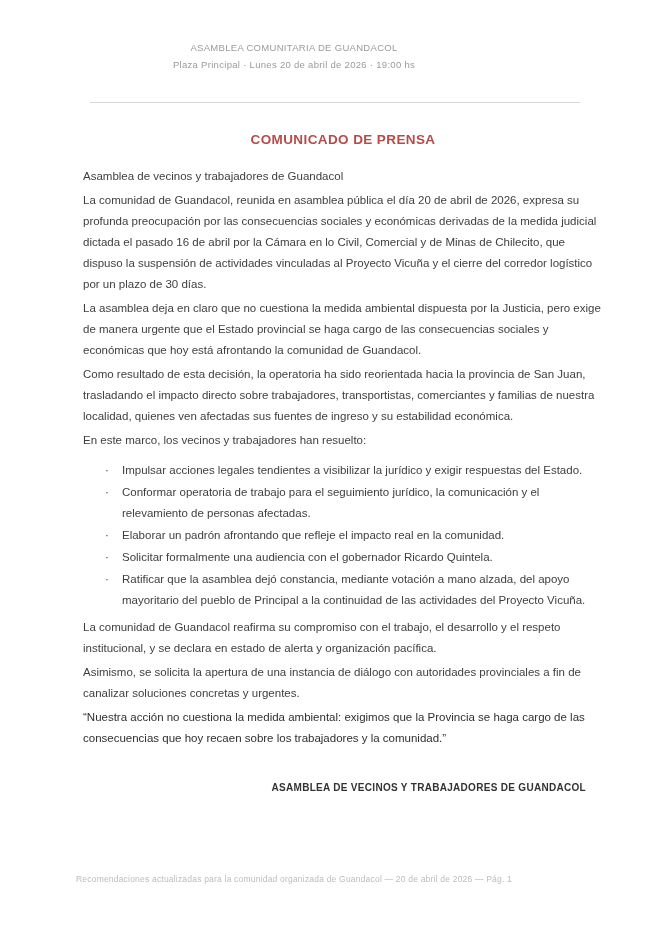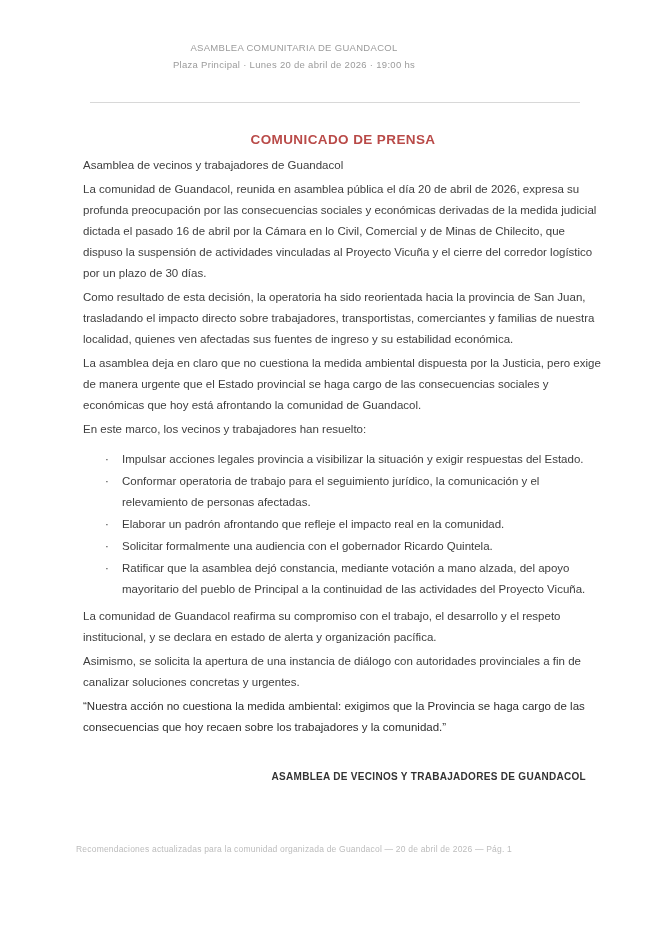--- a/index.html
+++ b/index.html
@@ -28,21 +28,21 @@
     border: none;
     border-top: 1px solid #d8d8d8;
     height: 0;
   }
   .content {
     margin-left: 83px;
     width: 520px;
   }
   .doc-title {
     margin-top: 26px;
-    margin-bottom: 5px;
+    margin-bottom: 16px;
     text-align: center;
     color: #b94a48;
     font-size: 13.5px;
     font-weight: bold;
     letter-spacing: 0.4px;
   }
   .body-text {
     color: #3e3e3e;
     font-size: 11.5px;
     line-height: 21px;
@@ -74,21 +74,21 @@
     text-align: right;
     padding-right: 17px;
     font-weight: bold;
     color: #333333;
     font-size: 10px;
     letter-spacing: 0.3px;
   }
   .doc-footer {
     position: absolute;
     left: 0; right: 0;
-    top: 844px;
+    top: 874px;
     text-align: center;
     color: #bcbcbc;
     font-size: 8.5px;
     letter-spacing: 0.2px;
   }
 </style>
 </head>
 <body>
 
 <div class="page">
@@ -100,28 +100,28 @@
 
   <hr class="header-rule">
 
   <div class="content body-text">
 
     <h1 class="doc-title">COMUNICADO DE PRENSA</h1>
 
     <p class="subtitle">Asamblea de vecinos y trabajadores de Guandacol</p>
 
     <p>La comunidad de Guandacol, reunida en asamblea pública el día 20 de abril de 2026, expresa su profunda preocupación por las consecuencias sociales y económicas derivadas de la medida judicial dictada el pasado 16 de abril por la Cámara en lo Civil, Comercial y de Minas de Chilecito, que dispuso la suspensión de actividades vinculadas al Proyecto Vicuña y el cierre del corredor logístico por un plazo de 30 días.</p>
+    <p>La asamblea deja en claro que no cuestiona la medida ambiental dispuesta por la Justicia, pero exige de manera urgente que el Estado provincial se haga cargo de las consecuencias sociales y económicas que hoy está afrontando la comunidad de Guandacol.</p>
     <p>Como resultado de esta decisión, la operatoria ha sido reorientada hacia la provincia de San Juan, trasladando el impacto directo sobre trabajadores, transportistas, comerciantes y familias de nuestra localidad, quienes ven afectadas sus fuentes de ingreso y su estabilidad económica.</p>
-    <p>La asamblea deja en claro que no cuestiona la medida ambiental dispuesta por la Justicia, pero exige de manera urgente que el Estado provincial se haga cargo de las consecuencias sociales y económicas que hoy está afrontando la comunidad de Guandacol.</p>
     <p>En este marco, los vecinos y trabajadores han resuelto:</p>
 
     <ul class="resolutions">
       <li>
         <span class="bullet-dot">·</span>
-        <span>Impulsar acciones legales provincia a visibilizar la situación y exigir respuestas del Estado.</span>
+        <span>Impulsar acciones legales tendientes a visibilizar la jurídico y exigir respuestas del Estado.</span>
       </li>
       <li>
         <span class="bullet-dot">·</span>
         <span>Conformar operatoria de trabajo para el seguimiento jurídico, la comunicación y el relevamiento de personas afectadas.</span>
       </li>
       <li>
         <span class="bullet-dot">·</span>
         <span>Elaborar un padrón afrontando que refleje el impacto real en la comunidad.</span>
       </li>
       <li>

